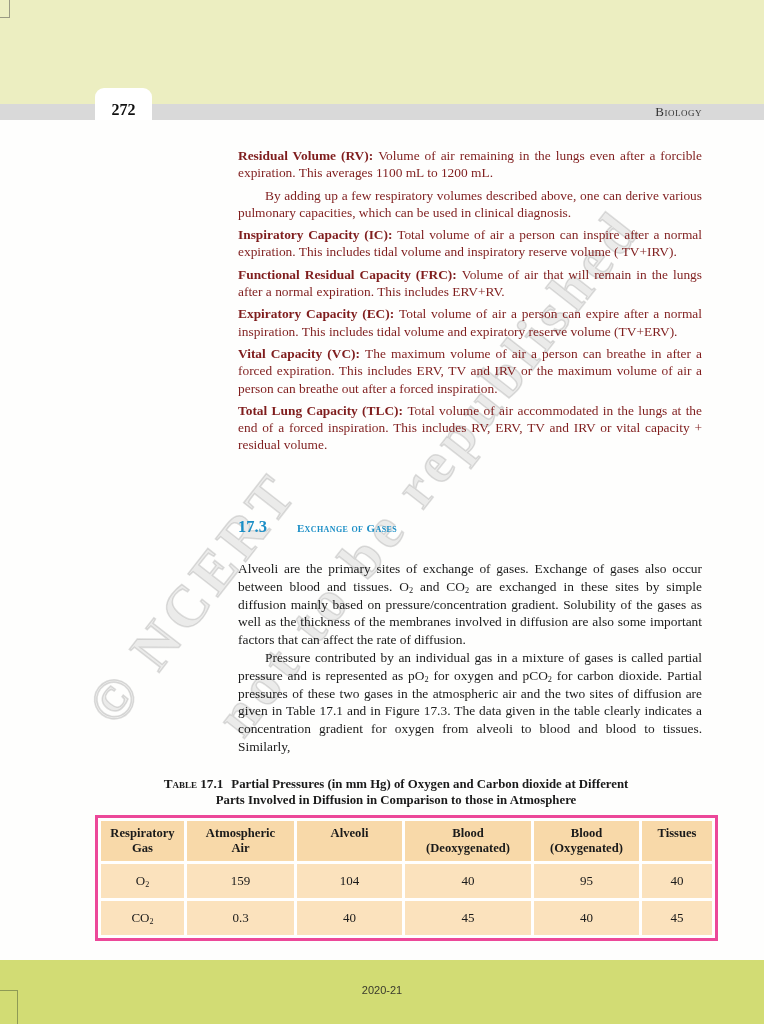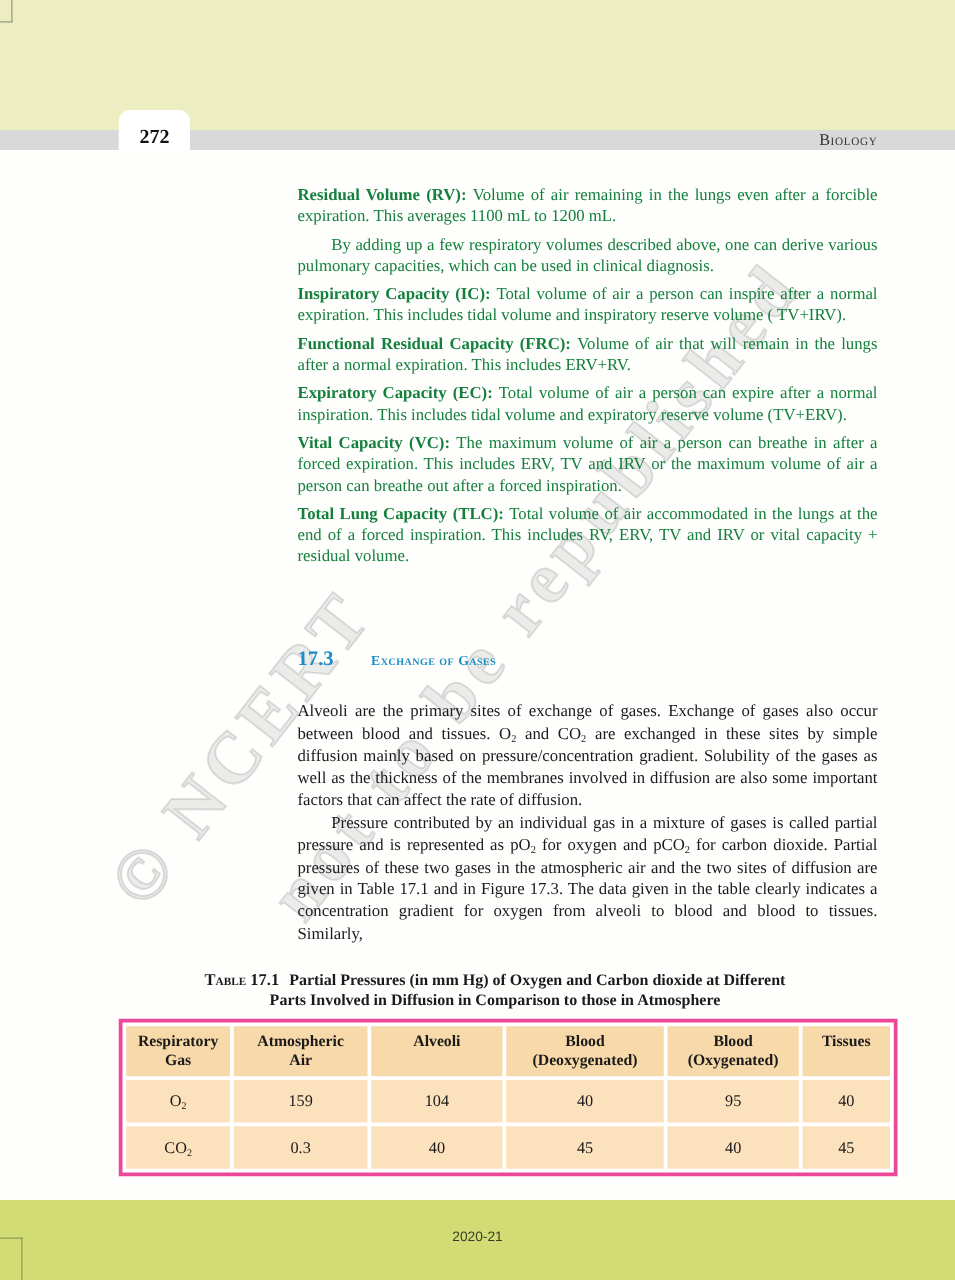--- a/index.html
+++ b/index.html
@@ -28,21 +28,21 @@
 
   
   .watermark{position:absolute;left:20px;top:390px;width:640px;z-index:1;
     transform:rotate(-52deg);pointer-events:none;}
   .watermark div{white-space:nowrap;font-size:58px;font-weight:bold;letter-spacing:6px;
     line-height:108px;color:rgba(158,158,158,0.20);-webkit-text-stroke:1.5px rgba(150,150,150,0.30);}
   .watermark .wm2{padding-left:70px;}
 
   
   .defs{position:absolute;left:238px;top:147px;width:464px;z-index:2;}
-  .defs p{margin:0 0 5px 0;font-size:13.4px;line-height:17.3px;color:#15803d;text-align:justify;}
+  .defs p{margin:0 0 5px 0;font-size:13.4px;line-height:17.3px;color:#7f1d1d;text-align:justify;}
   .defs p.indent{text-indent:27px;}
   .defs b{font-weight:bold;}
 
   .section{position:absolute;left:238px;top:517px;width:464px;z-index:2;}
   .section-heading{display:flex;gap:30px;align-items:baseline;margin:0 0 23px 0;font-weight:bold;}
   .sec-num{font-size:16.5px;}
   .sec-title{font-size:11px;font-variant:small-caps;letter-spacing:0.4px;}
   .section p{margin:0;font-size:13.4px;line-height:17.8px;color:#1a1a1a;text-align:justify;}
   .section p.indent{text-indent:27px;}
 

